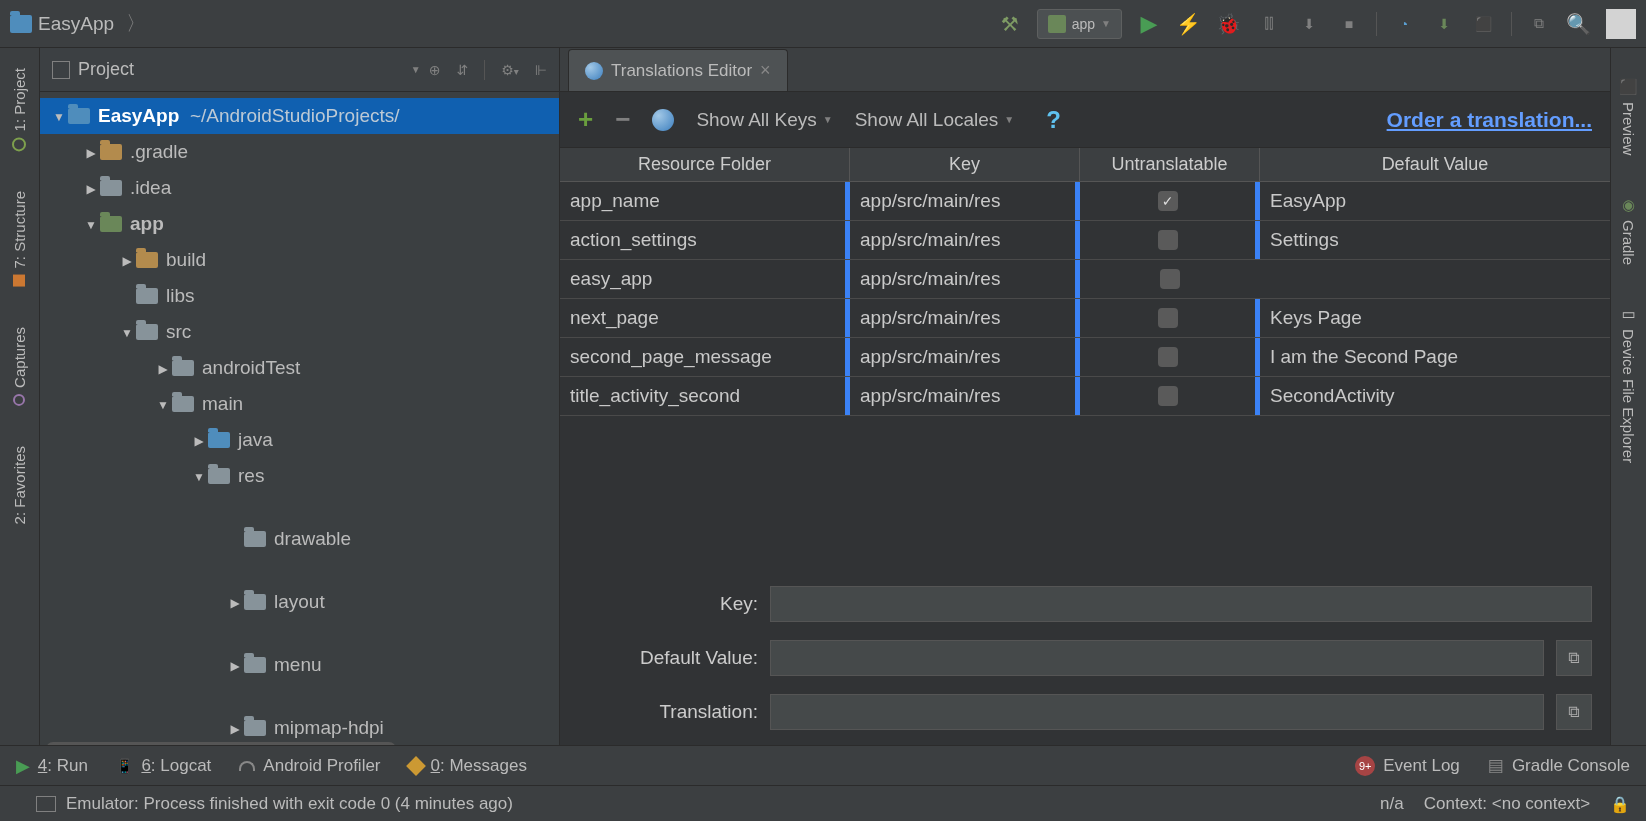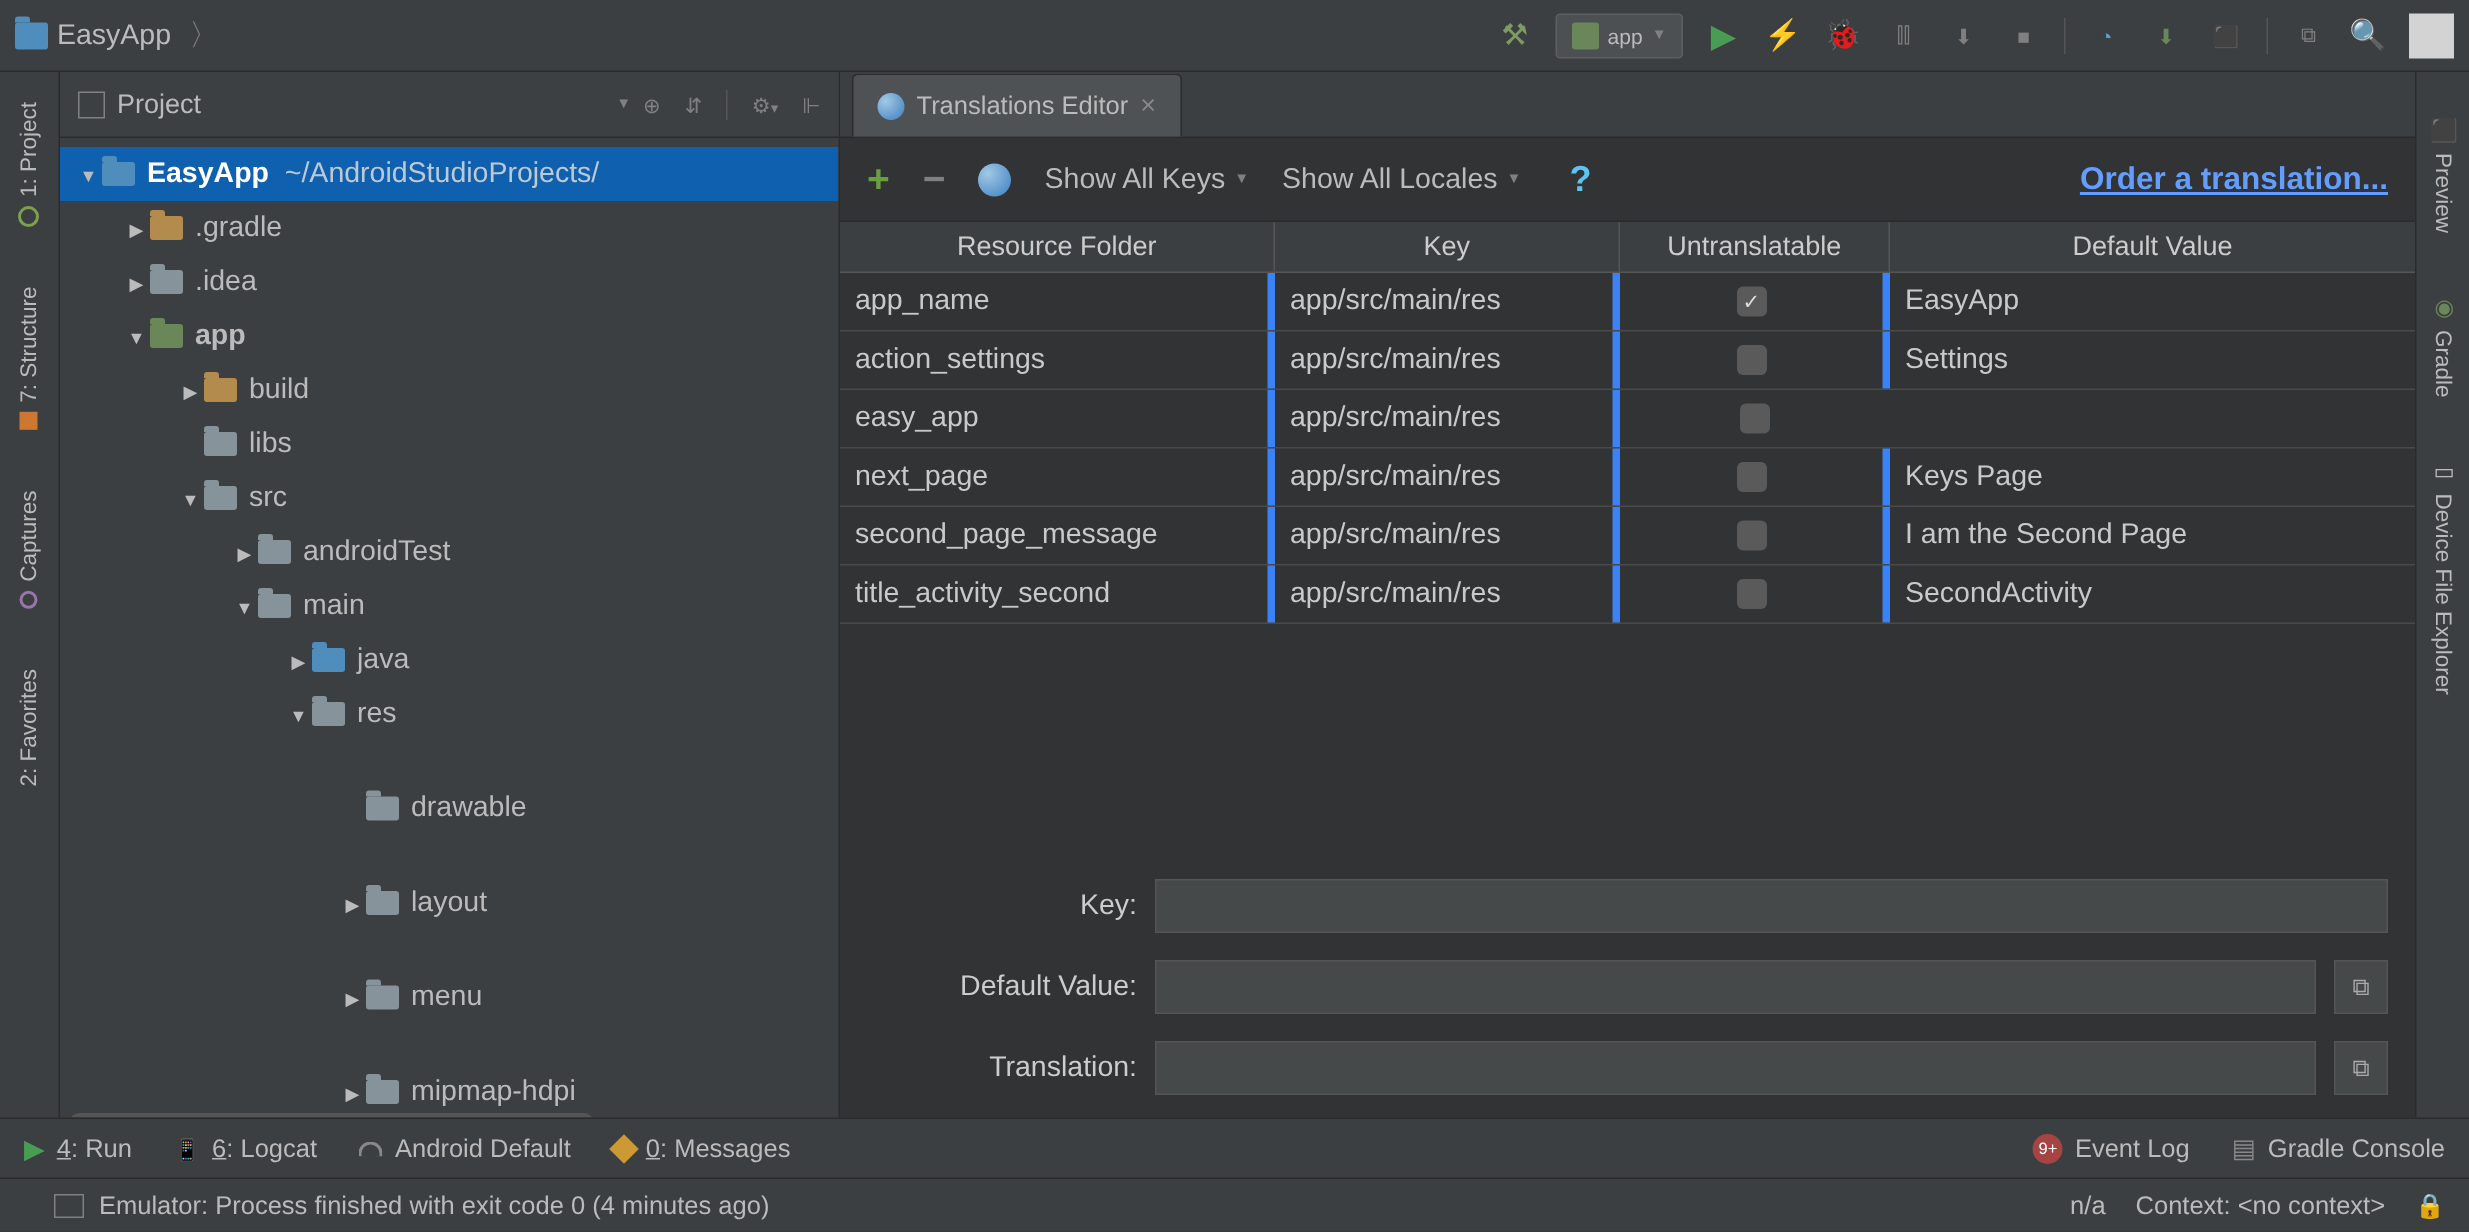--- a/index.html
+++ b/index.html
@@ -428,21 +428,21 @@
   <div class="bb-item">
     <span class="bb-play">▶</span>
     <span><span class="underline">4</span>: Run</span>
   </div>
   <div class="bb-item">
     <span class="logcat-ico">📱</span>
     <span><span class="underline">6</span>: Logcat</span>
   </div>
   <div class="bb-item">
     <span class="speedo"></span>
-    <span>Android Default</span>
+    <span>Android Profiler</span>
   </div>
   <div class="bb-item">
     <span class="pencil-ico"></span>
     <span><span class="underline">0</span>: Messages</span>
   </div>
   <div style="flex:1;"></div>
   <div class="bb-item">
     <span class="bb-badge">9+</span>
     <span>Event Log</span>
   </div>

